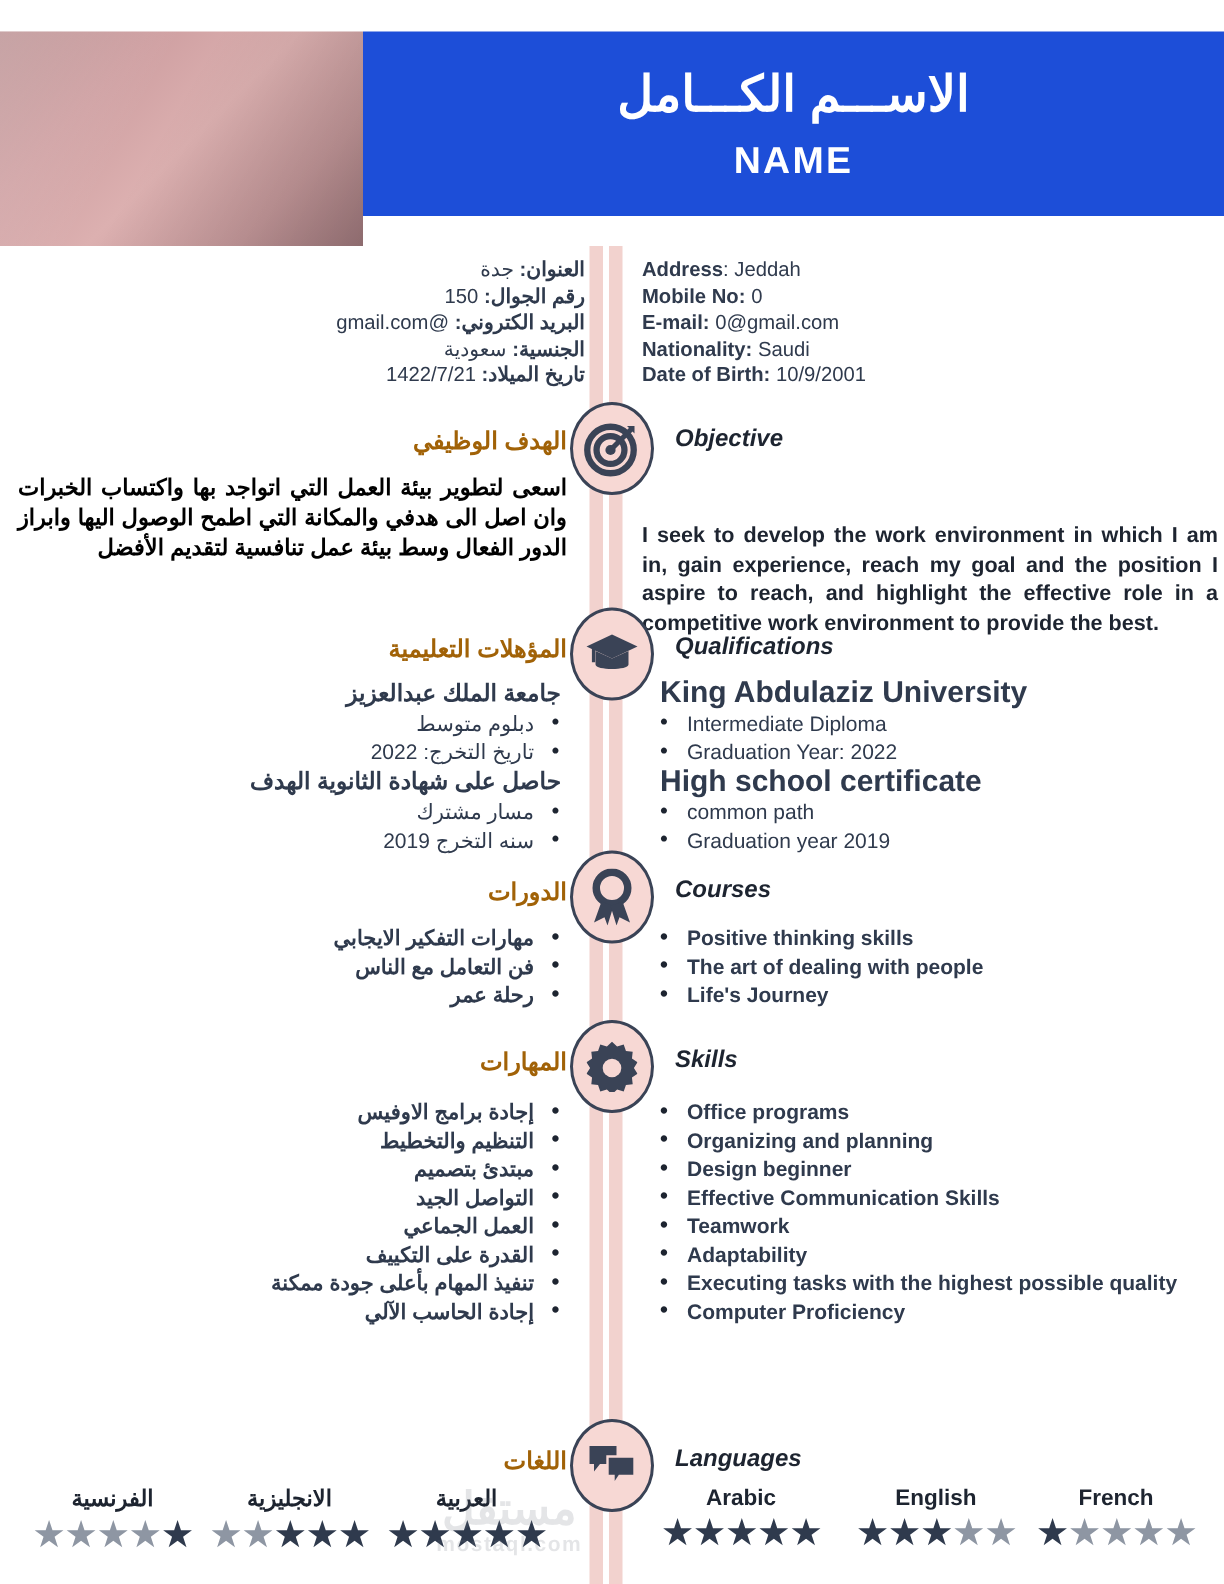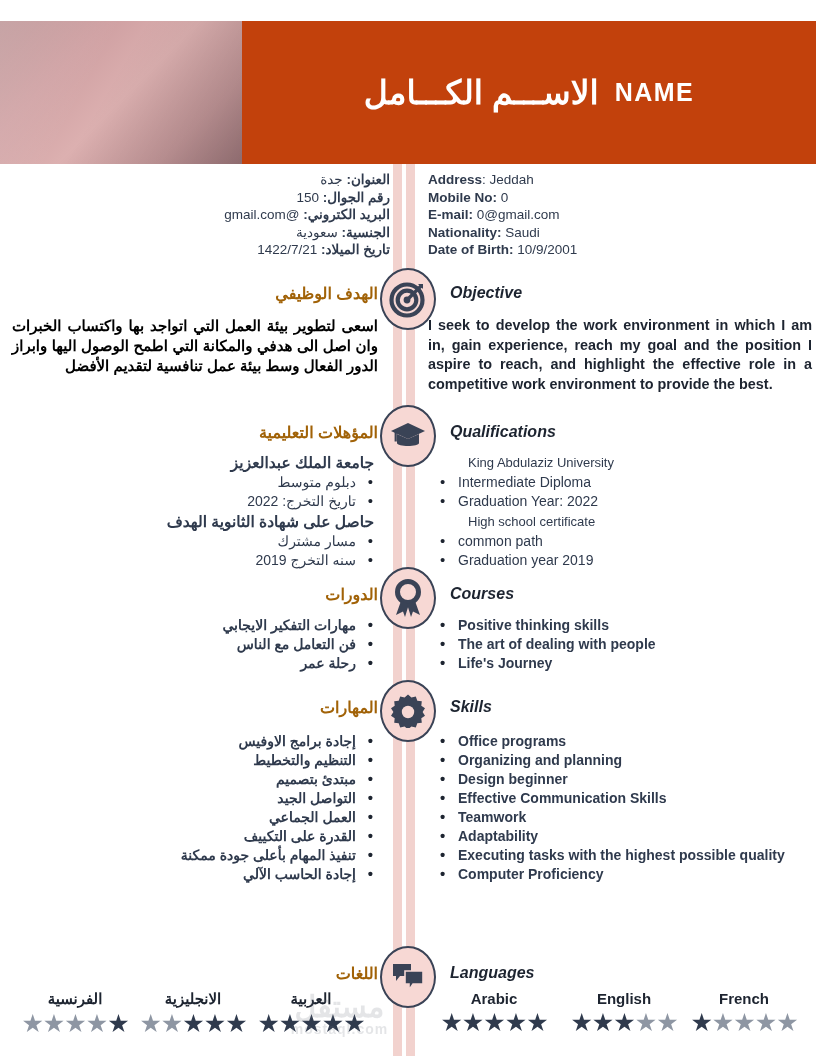--- a/index.html
+++ b/index.html
@@ -17,22 +17,22 @@
     display:flex;
   }
   .header-photo{
     width:242px;height:143px;
     background:
       linear-gradient(118deg, rgba(255,255,255,0.22) 0%, rgba(255,255,255,0.0) 38%),
       linear-gradient(300deg, rgba(0,0,0,0.16) 0%, rgba(0,0,0,0.0) 55%),
       linear-gradient(135deg,#b78a8c 0%,#cfa0a2 28%,#dcb0b0 52%,#c79a9c 78%,#a87f83 100%);
   }
   .header-band{
-    flex:1;height:143px;background:#c2410c;
-    display:flex;flex-direction:row;align-items:center;justify-content:center;
+    flex:1;height:123px;background:#1d4ed8;
+    display:flex;flex-direction:column;align-items:center;justify-content:center;
     gap:16px;
   }
   .name-ar{
     color:#ffffff;font-size:33px;font-weight:bold;
     direction:rtl;letter-spacing:0px;line-height:1;
   }
   .name-en{
     color:#ffffff;font-size:25px;font-weight:bold;letter-spacing:1.5px;line-height:1;
   }
 
@@ -76,37 +76,37 @@
     position:absolute;left:450px;font-size:16px;font-style:italic;font-weight:bold;
     color:#1d2430;
   }
   .sec-title-ar{
     position:absolute;right:438px;font-size:16px;font-weight:bold;direction:rtl;
     color:#a16207;white-space:nowrap;
   }
 
   .para-en{
     position:absolute;left:428px;width:384px;font-size:14.4px;line-height:19.6px;
-    font-weight:bold;text-align:justify;color:#1d2430;
+    font-weight:bold;text-align:justify;color:#1d2430;margin-top:32px;
   }
   .para-ar{
     position:absolute;right:438px;left:12px;font-size:15px;line-height:20px;
     font-weight:bold;direction:rtl;text-align:justify;color:#000;
   }
 
   ul.bul{margin:0;padding:0;list-style:none;}
   ul.bul li{
     font-size:14px;line-height:19px;position:relative;white-space:nowrap;
   }
   .en-list{position:absolute;left:434px;}
   .en-list li{padding-left:24px;}
   .en-list li:before{
     content:"\2022";position:absolute;left:6px;top:-1px;font-size:15px;color:#1d2430;
   }
-  .en-list li.head{padding-left:6px;font-weight:normal;font-size:13px;line-height:21px;margin-left:28px;}
+  .en-list li.head{padding-left:6px;font-weight:bold;font-size:20px;line-height:21px;}
   .en-list li.head:before{content:"";}
 
   .ar-list{position:absolute;right:438px;direction:rtl;text-align:right;}
   .ar-list li{padding-right:22px;}
   .ar-list li:before{
     content:"\2022";position:absolute;right:5px;top:-1px;font-size:15px;color:#1d2430;
   }
   .ar-list li.head{padding-right:4px;font-weight:bold;font-size:15.5px;line-height:21px;}
   .ar-list li.head:before{content:"";}
 

